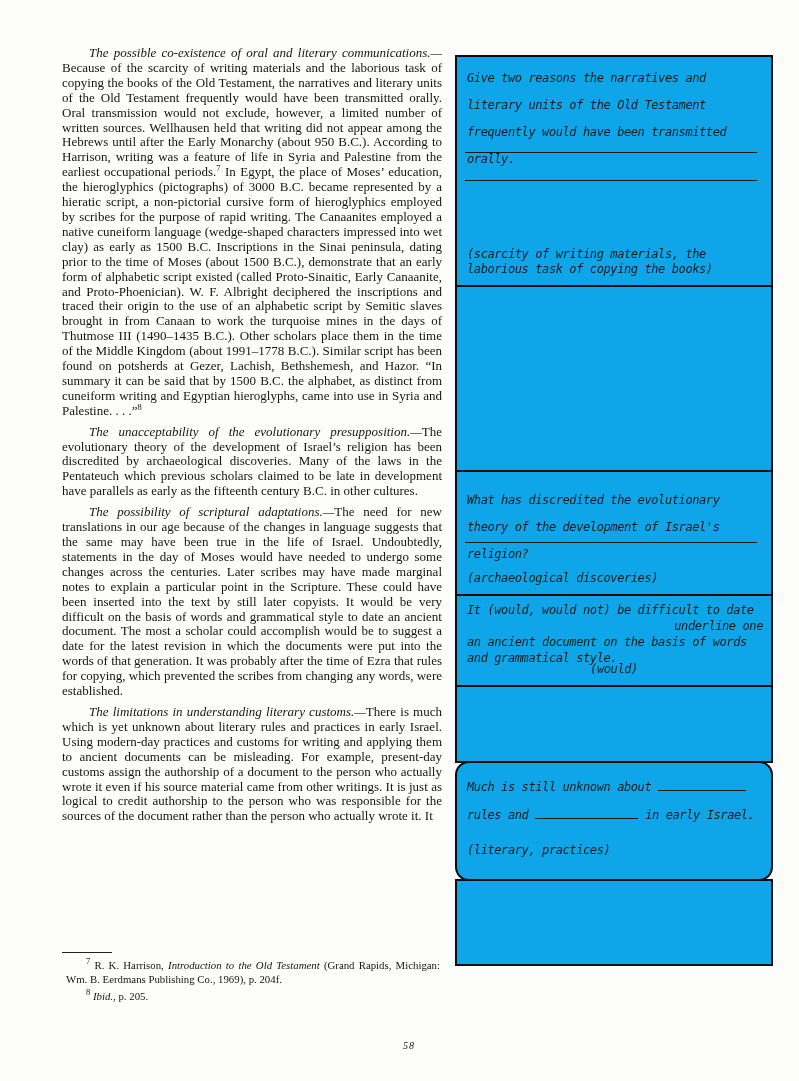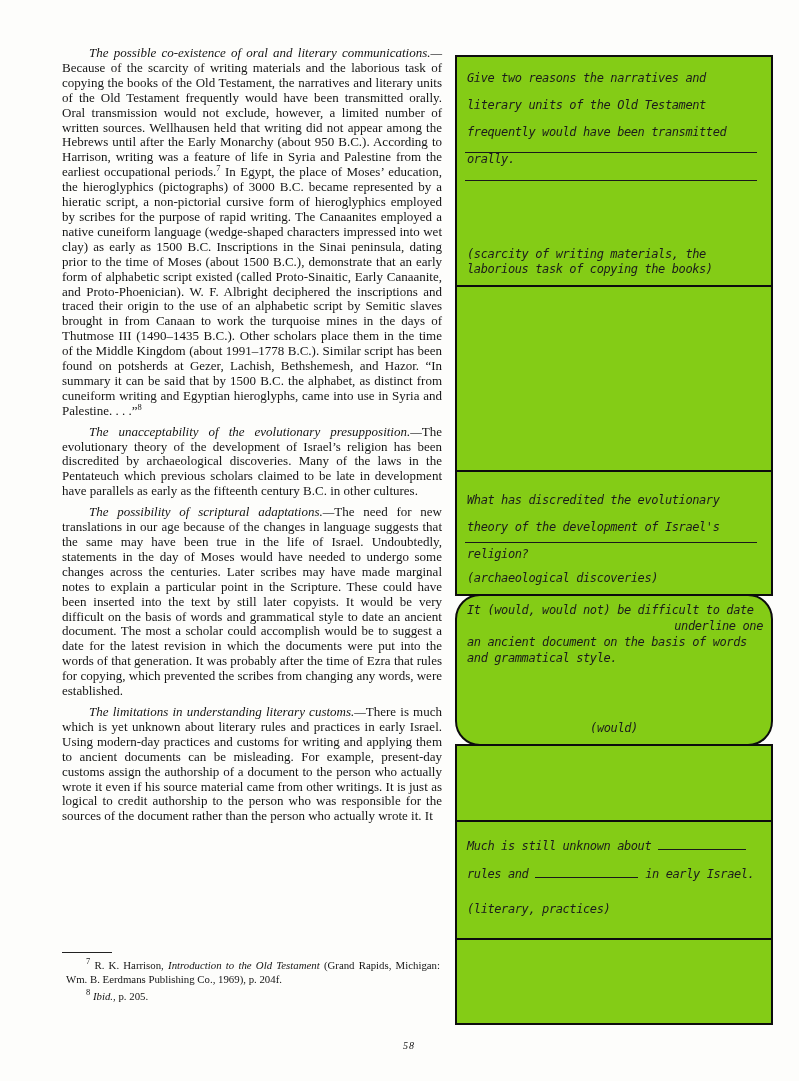--- a/index.html
+++ b/index.html
@@ -34,21 +34,21 @@
   .page-number{
     position:absolute;left:403px;top:1040px;
     font-size:10px;letter-spacing:1px;font-style:italic;
   }
   
   .workbook-col{position:absolute;left:455px;top:55px;width:318px;}
   .wb-box{
     position:relative;
     border:2px solid #0d0d0d;
     margin-top:-2px;
-    background:#84cc16;
+    background:#0ea5e9;
     font-family:"DejaVu Sans Mono", monospace;
     font-style:italic;
     font-size:12px;
     letter-spacing:-0.4px;
     color:#1b1b1b;
     box-sizing:border-box;
   }
   .wb-box:first-child{margin-top:0;}
   .wb-question{
     position:absolute;left:10px;right:8px;top:8px;
@@ -115,33 +115,33 @@
   </div>
 
   <div class="wb-box" style="height:187px;"></div>
 
   <div class="wb-box" style="height:126px;">
     <div class="wb-question" style="top:15px;">What has discredited the evolutionary theory of the development of Israel's religion?</div>
     <div class="blank-row" style="top:70px;"></div>
     <div class="wb-answer" style="bottom:8px;">(archaeological discoveries)</div>
   </div>
 
-  <div class="wb-box" style="height:152px;border-radius:25px;">
+  <div class="wb-box" style="height:93px;">
     <div class="tight-lines">
       <div class="wb-line">It (would, would not) be difficult to date</div>
       <div class="wb-line indent-line">underline one</div>
       <div class="wb-line">an ancient document on the basis of words</div>
       <div class="wb-line">and grammatical style.</div>
     </div>
     <div class="wb-answer" style="bottom:8px;text-align:center;">(would)</div>
   </div>
 
   <div class="wb-box" style="height:78px;"></div>
 
-  <div class="wb-box" style="height:120px;">
+  <div class="wb-box" style="height:120px;border-radius:14px;">
     <div class="wb-lines-wide">
       <div class="wb-line"><span>Much is still unknown about</span><span class="inline-blank blank-90"></span></div>
       <div class="wb-line"><span>rules and</span><span class="inline-blank blank-105"></span> <span>in early Israel.</span></div>
     </div>
     <div class="wb-answer" style="bottom:21px;">(literary, practices)</div>
   </div>
 
   <div class="wb-box" style="height:87px;"></div>
 
 </div>

